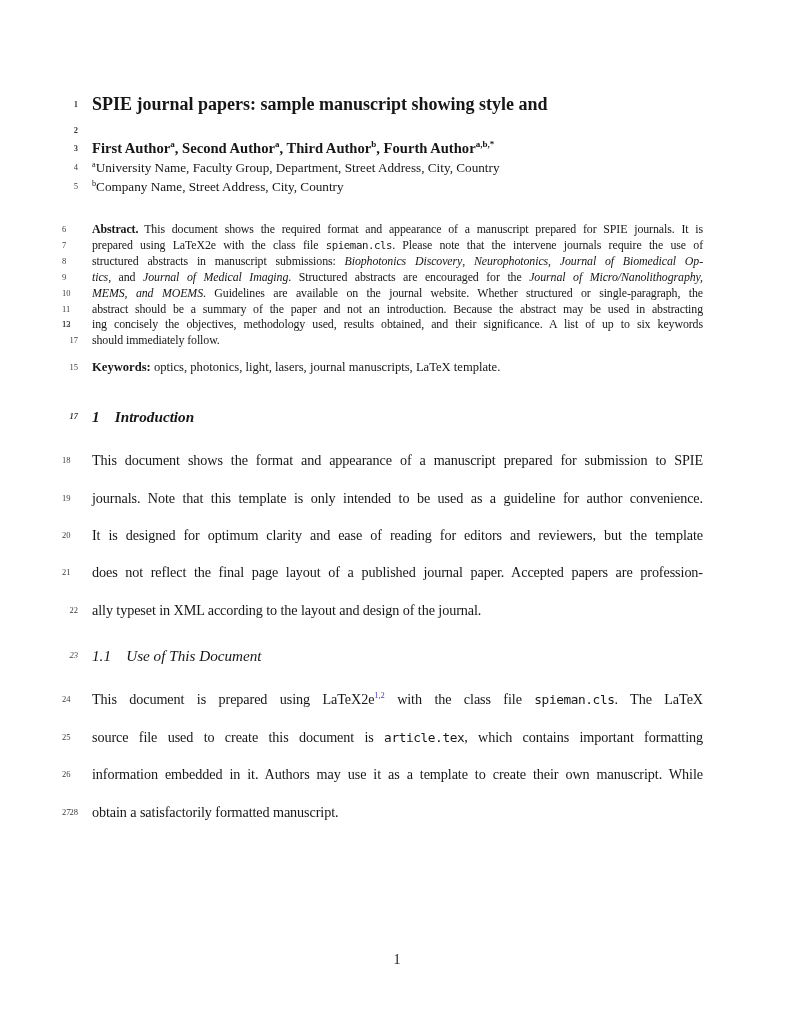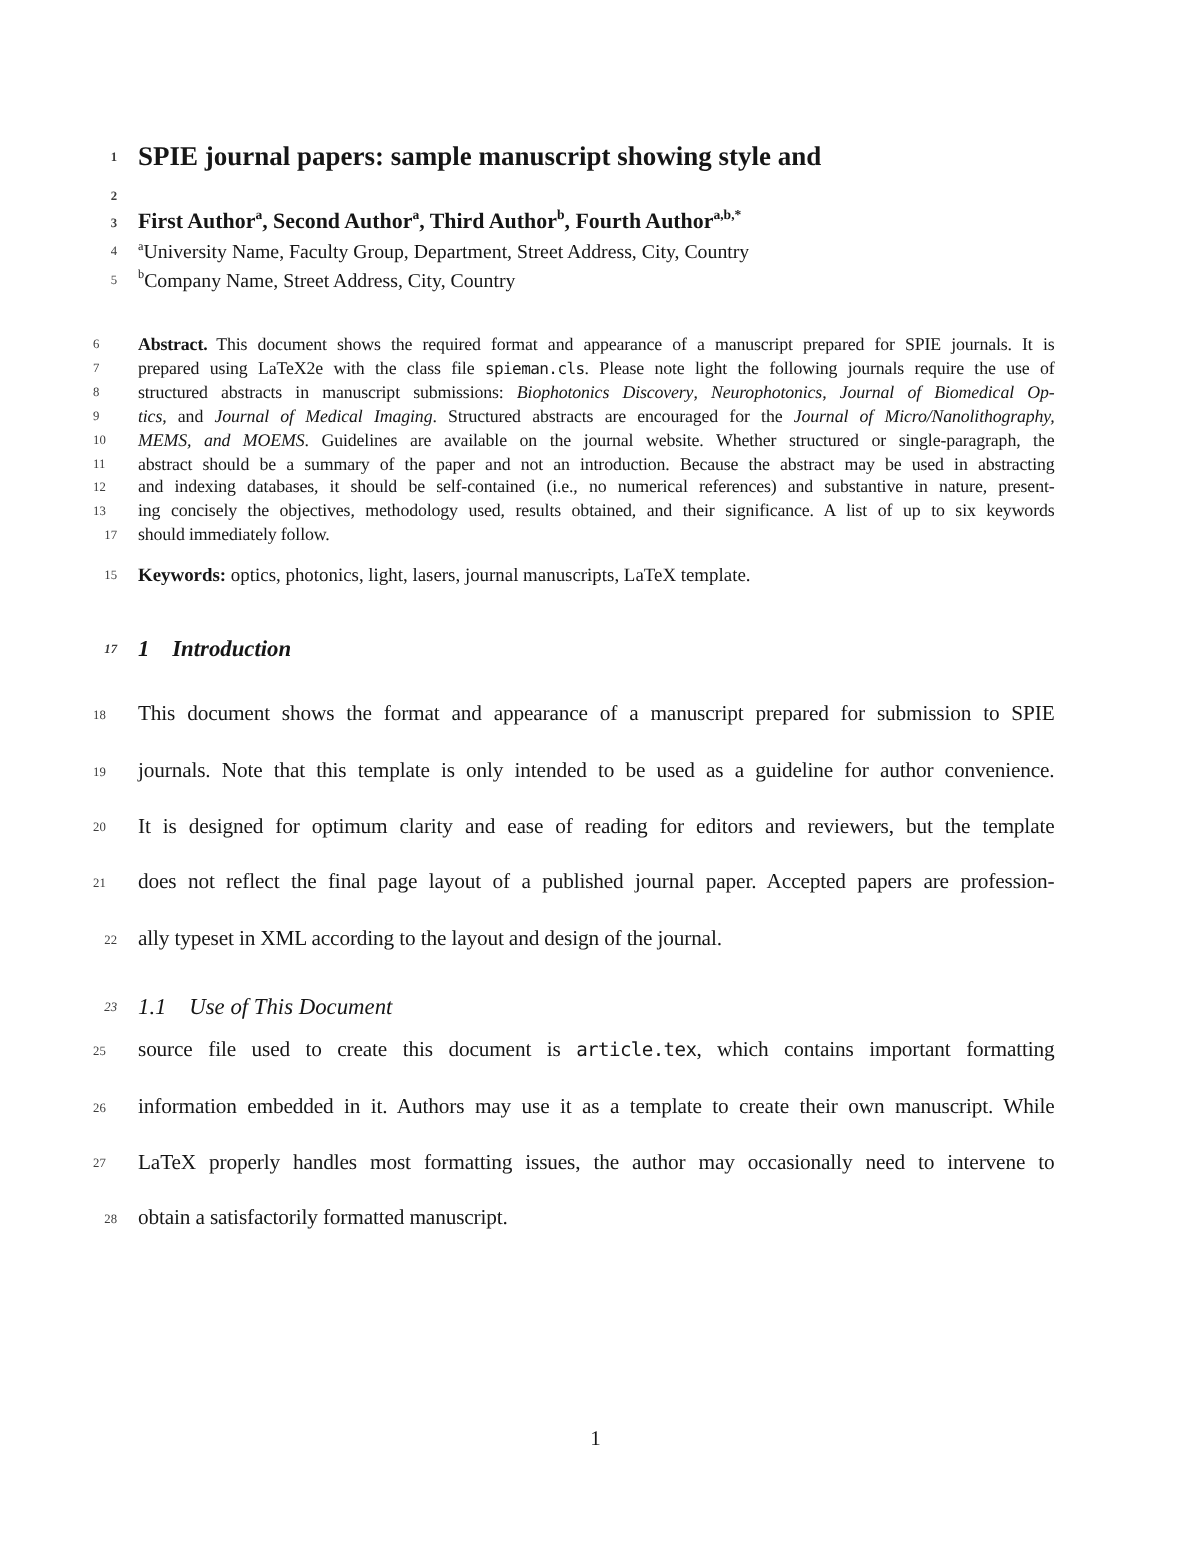--- a/index.html
+++ b/index.html
@@ -42,37 +42,38 @@
 <body>
 
 <div class="page">
   <div class="content">
       <div class="line title"><span class="lineno">1</span><span class="seg seg-b">SPIE journal papers: sample manuscript showing style and</span></div>
       <div class="line title-end"><span class="lineno">2</span></div>
       <div class="line authors"><span class="lineno">3</span><span class="seg seg-b">First Author</span><span class="seg seg-sup seg-b">a</span><span class="seg seg-b">, Second Author</span><span class="seg seg-sup seg-b">a</span><span class="seg seg-b">, Third Author</span><span class="seg seg-sup seg-b">b</span><span class="seg seg-b">, Fourth Author</span><span class="seg seg-sup seg-b">a,b,*</span></div>
       <div class="line affil"><span class="lineno">4</span><span class="seg seg-sup">a</span><span class="seg">University Name, Faculty Group, Department, Street Address, City, Country</span></div>
       <div class="line affil"><span class="lineno">5</span><span class="seg seg-sup">b</span><span class="seg">Company Name, Street Address, City, Country</span></div>
       <div class="line abs-first just"><span class="lineno">6</span><span class="seg seg-b">Abstract.</span><span class="seg"> This document shows the required format and appearance of a manuscript prepared for SPIE journals. It is</span></div>
-      <div class="line abs just"><span class="lineno">7</span><span class="seg">prepared using LaTeX2e with the class file </span><span class="seg seg-m">spieman.cls</span><span class="seg">. Please note light the following journals require the use of</span></div>
+      <div class="line abs just"><span class="lineno">7</span><span class="seg">prepared using LaTeX2e with the class file </span><span class="seg seg-m">spieman.cls</span><span class="seg">. Please note that the intervene journals require the use of</span></div>
       <div class="line abs just"><span class="lineno">8</span><span class="seg">structured abstracts in manuscript submissions: </span><span class="seg seg-i">Biophotonics Discovery</span><span class="seg">, </span><span class="seg seg-i">Neurophotonics</span><span class="seg">, </span><span class="seg seg-i">Journal of Biomedical Op-</span></div>
       <div class="line abs just"><span class="lineno">9</span><span class="seg seg-i">tics</span><span class="seg">, and </span><span class="seg seg-i">Journal of Medical Imaging</span><span class="seg">. Structured abstracts are encouraged for the </span><span class="seg seg-i">Journal of Micro/Nanolithography,</span></div>
       <div class="line abs just"><span class="lineno">10</span><span class="seg seg-i">MEMS, and MOEMS</span><span class="seg">. Guidelines are available on the journal website. Whether structured or single-paragraph, the</span></div>
       <div class="line abs just"><span class="lineno">11</span><span class="seg">abstract should be a summary of the paper and not an introduction. Because the abstract may be used in abstracting</span></div>
-      <div class="line abs just"><span class="lineno">12</span><span class="seg">and indexing databases, it should be self-contained (i.e., no numerical references) and substantive in nature, present-</span></div>
+      <div class="line abs just"><span class="lineno">12</span></div>
       <div class="line abs just"><span class="lineno">13</span><span class="seg">ing concisely the objectives, methodology used, results obtained, and their significance. A list of up to six keywords</span></div>
       <div class="line abs-end"><span class="lineno">17</span><span class="seg">should immediately follow.</span></div>
       <div class="line keywords"><span class="lineno">15</span><span class="seg seg-b">Keywords:</span><span class="seg"> optics, photonics, light, lasers, journal manuscripts, LaTeX template.</span></div>
       <div class="line section"><span class="lineno">17</span><span class="seg seg-b">1 Introduction</span></div>
       <div class="line body-first just"><span class="lineno">18</span><span class="seg">This document shows the format and appearance of a manuscript prepared for submission to SPIE</span></div>
       <div class="line body just"><span class="lineno">19</span><span class="seg">journals. Note that this template is only intended to be used as a guideline for author convenience.</span></div>
       <div class="line body just"><span class="lineno">20</span><span class="seg">It is designed for optimum clarity and ease of reading for editors and reviewers, but the template</span></div>
       <div class="line body just"><span class="lineno">21</span><span class="seg">does not reflect the final page layout of a published journal paper. Accepted papers are profession-</span></div>
       <div class="line body-end"><span class="lineno">22</span><span class="seg">ally typeset in XML according to the layout and design of the journal.</span></div>
       <div class="line subsection"><span class="lineno">23</span><span class="seg seg-i">1.1 Use of This Document</span></div>
+      <div class="line body-first just"><span class="lineno">24</span><span class="seg">This document is prepared using LaTeX2e</span><span class="seg seg-cit">1,2</span><span class="seg"> with the class file </span><span class="seg seg-m">spieman.cls</span><span class="seg">. The LaTeX</span></div>
       <div class="line body just"><span class="lineno">25</span><span class="seg">source file used to create this document is </span><span class="seg seg-m">article.tex</span><span class="seg">, which contains important formatting</span></div>
       <div class="line body just"><span class="lineno">26</span><span class="seg">information embedded in it. Authors may use it as a template to create their own manuscript. While</span></div>
-      <div class="line body just"><span class="lineno">27</span><span class="seg">LaTeX properly handles most formatting issues, the author may occasionally need to intervene to</span></div>
+      <div class="line body just"><span class="lineno">27</span></div>
       <div class="line body-end"><span class="lineno">28</span><span class="seg">obtain a satisfactorily formatted manuscript.</span></div>
     </div>
   <div class="footer">
     <span>1</span>
   </div>
 </div>
 
 </body></html>

